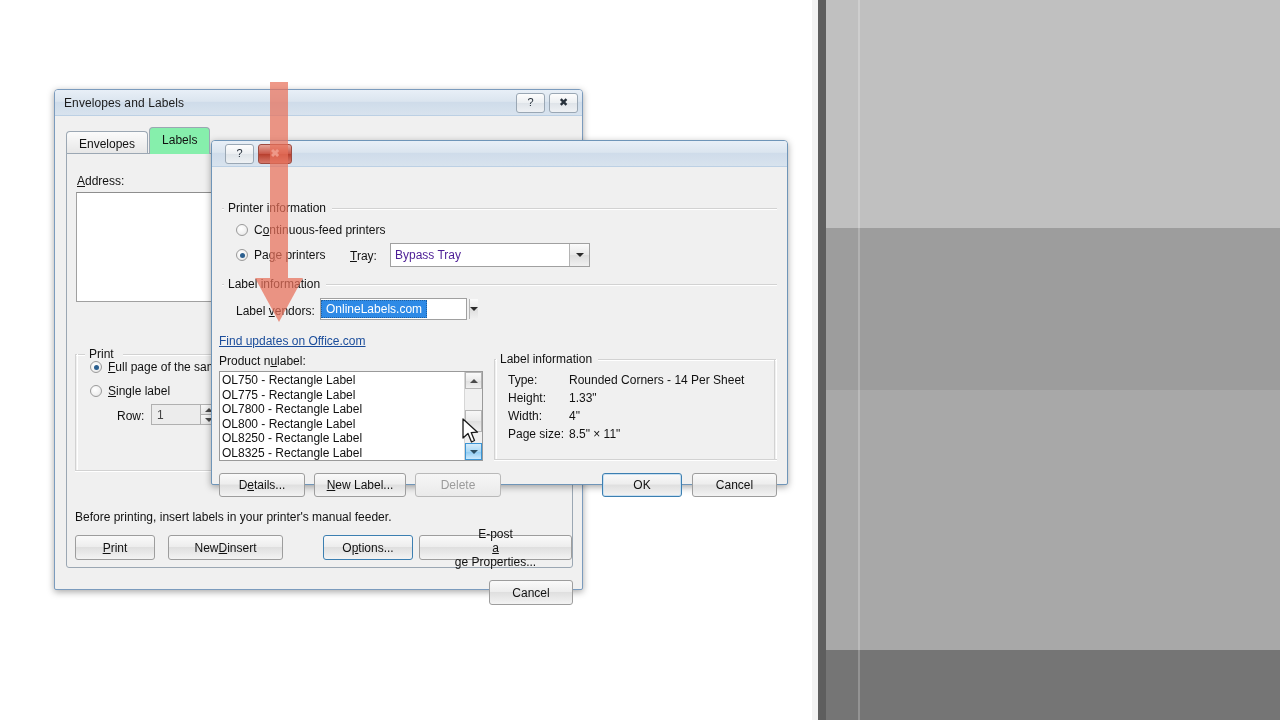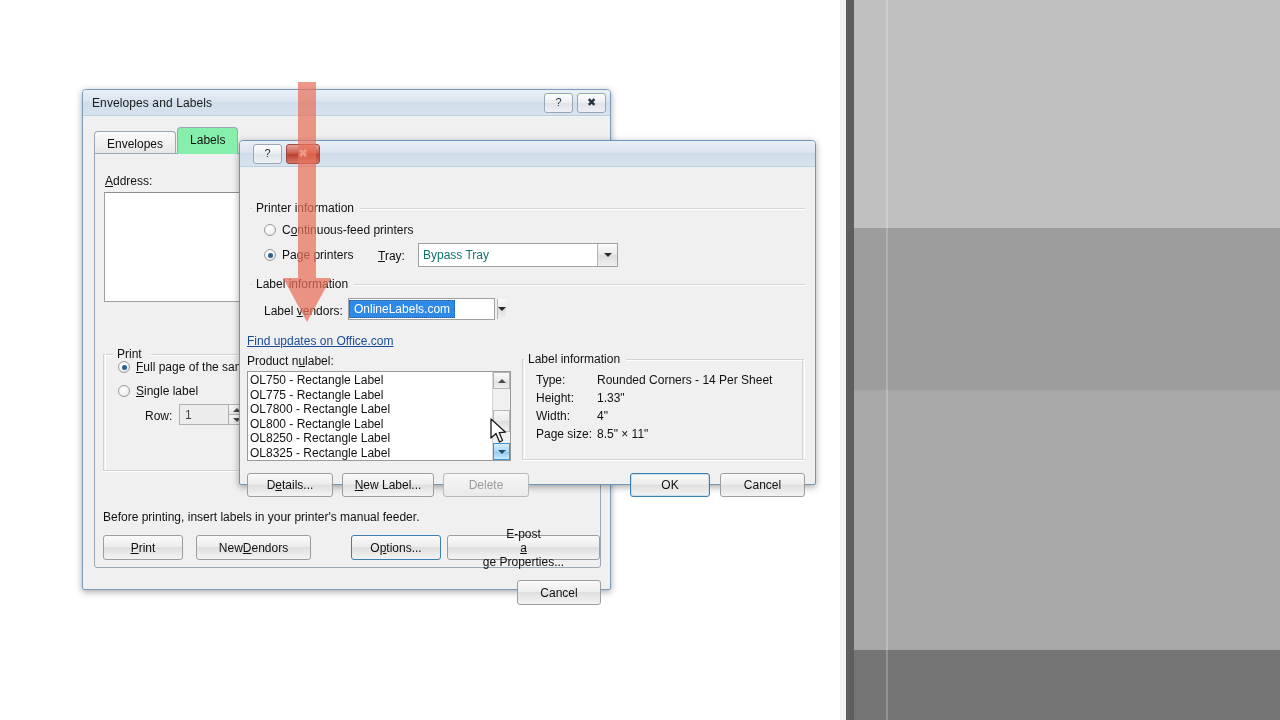--- a/index.html
+++ b/index.html
@@ -6,21 +6,20 @@
     margin: 0; padding: 0;
     width: 1280px; height: 720px;
     overflow: hidden;
     background: #ffffff;
     font-family: "Liberation Sans", sans-serif;
   }
   #stage {
     position: relative;
     width: 1139px; height: 720px;
     background: #ffffff;
-    margin-left: 28px;
   }
 
   
   .band { position: absolute; left: 826px; width: 454px; }
   #band-1 { top: 0px;   height: 228px; background: #c0c0c0; }
   #band-2 { top: 228px; height: 162px; background: #9d9d9d; }
   #band-3 { top: 390px; height: 260px; background: #a8a8a8; }
   #band-4 { top: 650px; height: 70px;  background: #757575; }
   #band-edge-dark { position:absolute; left: 818px; top:0; width: 8px; height: 720px; background: #5e5e5e; }
   #band-edge-light { position:absolute; left: 812px; top:0; width: 6px; height: 720px; background: #f2f2f2; }
@@ -135,21 +134,21 @@
     content:""; position:absolute; left:3.5px; top:3.5px;
     width:5px; height:5px; border-radius:50%;
     background:#2b5f8f;
   }
 
   .combo {
     position:absolute; box-sizing:border-box;
     background:#fff; border:1px solid #a0a0a0;
     display:flex; align-items:center;
   }
-  .combo .val { font-size:12px; color:#0f766e; padding-left:4px; flex:1; white-space:nowrap; }
+  .combo .val { font-size:12px; color:#4c1d95; padding-left:4px; flex:1; white-space:nowrap; }
   .combo .arrowbtn {
     width:19px; align-self:stretch;
     border-left:1px solid #b4b4b4;
     background: linear-gradient(to bottom,#fbfbfb,#e9e9e9 48%,#dedede 52%,#f0f0f0);
     display:flex; align-items:center; justify-content:center;
   }
   .caret-down {
     width:0;height:0;border-left:4px solid transparent;border-right:4px solid transparent;
     border-top:4px solid #2a2a2a;
   }
@@ -283,21 +282,21 @@
 
       <div class="lbl" style="left:20px; top:394px;text-align:right;">Before printing, insert labels in your printer's manual feeder.</div>
 
       <div class="btn" style="left:20px; top:419px; width:80px; height:25px;">
         <span class="u">P</span>
           <span>rint</span>
       </div>
       <div class="btn" style="left:113px; top:419px; width:115px; height:25px;">
         <span>New </span>
           <span class="u">D</span>
-          <span>endors</span>
+          <span>insert</span>
       </div>
       <div class="btn focus-ring" style="left:268px; top:419px; width:90px; height:25px;">
         <span>O</span>
           <span class="u">p</span>
           <span>tions...</span>
       </div>
       <div class="btn" style="left:364px; top:419px; width:153px; height:25px;flex-direction:column;">
         <span>E-post</span>
           <span class="u">a</span>
           <span>ge Properties...</span>

